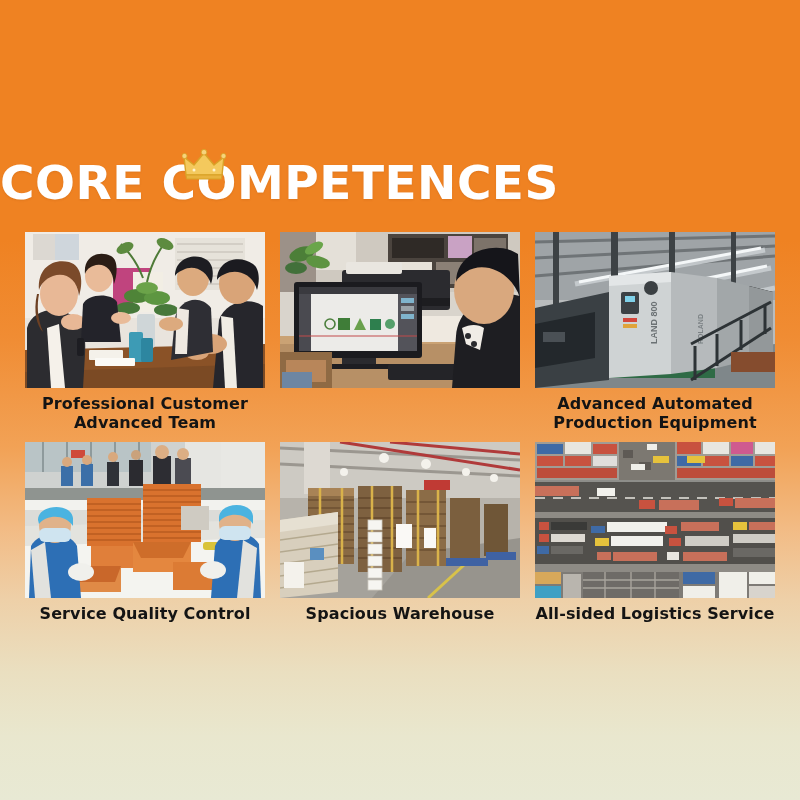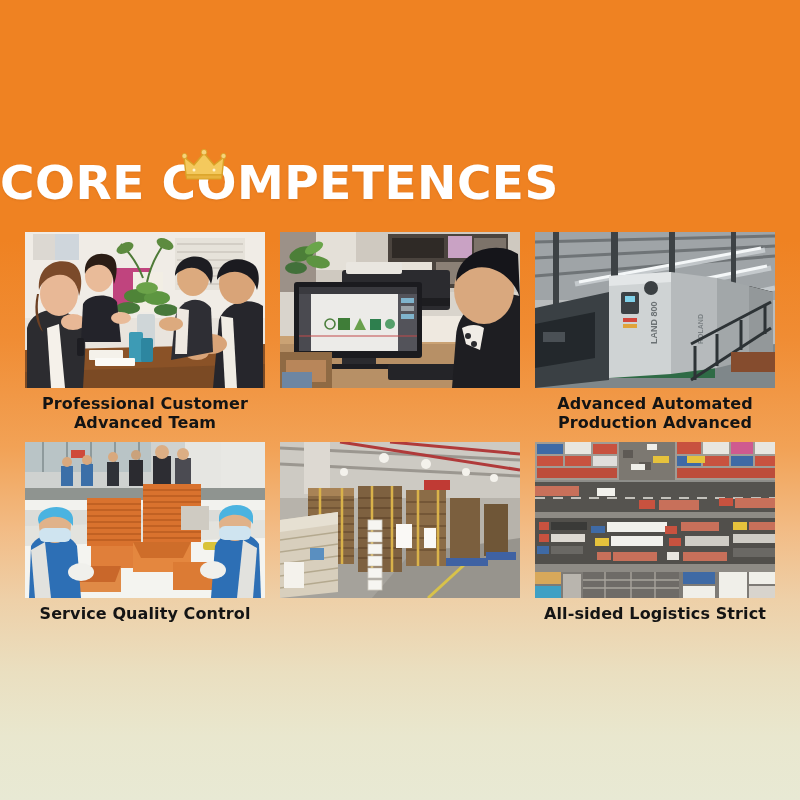--- a/index.html
+++ b/index.html
@@ -325,21 +325,21 @@
               <line x1="160" y1="148" x2="160" y2="114"></line>
               <line x1="182" y1="134" x2="182" y2="102"></line>
               <line x1="206" y1="118" x2="206" y2="88"></line>
               <line x1="230" y1="102" x2="230" y2="74"></line>
             </g>
             <rect x="196" y="120" width="44" height="20" fill="#854c2e"></rect>
           </svg>
         </div>
         <div class="caption">
           <span class="cap-line">Advanced Automated</span>
-          <span class="cap-line">Production Advanced</span>
+          <span class="cap-line">Production Equipment</span>
         </div>
       </div>
     </div>
 
     <div class="grid-row" id="row-2">
 
       <div class="cell">
         <div class="photo">
           <svg width="240" height="156" viewBox="0 0 240 156">
             <rect width="240" height="156" fill="#dcdcd8"></rect>
@@ -530,20 +530,23 @@
                 <rect x="88" y="114" width="14" height="10"></rect>
               <rect x="88" y="126" width="14" height="10"></rect>
                 <rect x="88" y="138" width="14" height="10"></rect>
             </g>
             <rect x="116" y="82" width="16" height="24" fill="#faf9f6"></rect>
             <rect x="144" y="86" width="12" height="20" fill="#faf9f6"></rect>
             <rect x="166" y="116" width="42" height="8" fill="#3f62a3"></rect>
             <rect x="206" y="110" width="30" height="8" fill="#3f62a3"></rect>
           </svg>
         </div>
+        <div class="caption">
+          <span class="cap-line">Spacious Warehouse</span>
+        </div>
       </div>
 
       <div class="cell">
         <div class="photo">
           <svg width="240" height="156" viewBox="0 0 240 156">
             <rect width="240" height="156" fill="#8e8e8a"></rect>
 
             <rect x="0" y="0" width="240" height="38" fill="#a09c95"></rect>
             <g>
               <rect x="2" y="2" width="26" height="10" fill="#3f6aa5"></rect>
@@ -629,18 +632,18 @@
               <line x1="120" y1="130" x2="120" y2="156"></line>
             </g>
             <rect x="148" y="130" width="32" height="12" fill="#3f6aa5"></rect>
             <rect x="148" y="144" width="32" height="12" fill="#f0efe9"></rect>
             <rect x="184" y="130" width="28" height="26" fill="#f0efe9"></rect>
             <rect x="214" y="130" width="26" height="12" fill="#f0efe9"></rect>
             <rect x="214" y="144" width="26" height="12" fill="#d8d4cd"></rect>
           </svg>
         </div>
         <div class="caption">
-          <span class="cap-line">All-sided Logistics Strict</span>
+          <span class="cap-line">All-sided Logistics Service</span>
         </div>
       </div>
     </div>
   </div>
 </div>
 
 </body></html>

